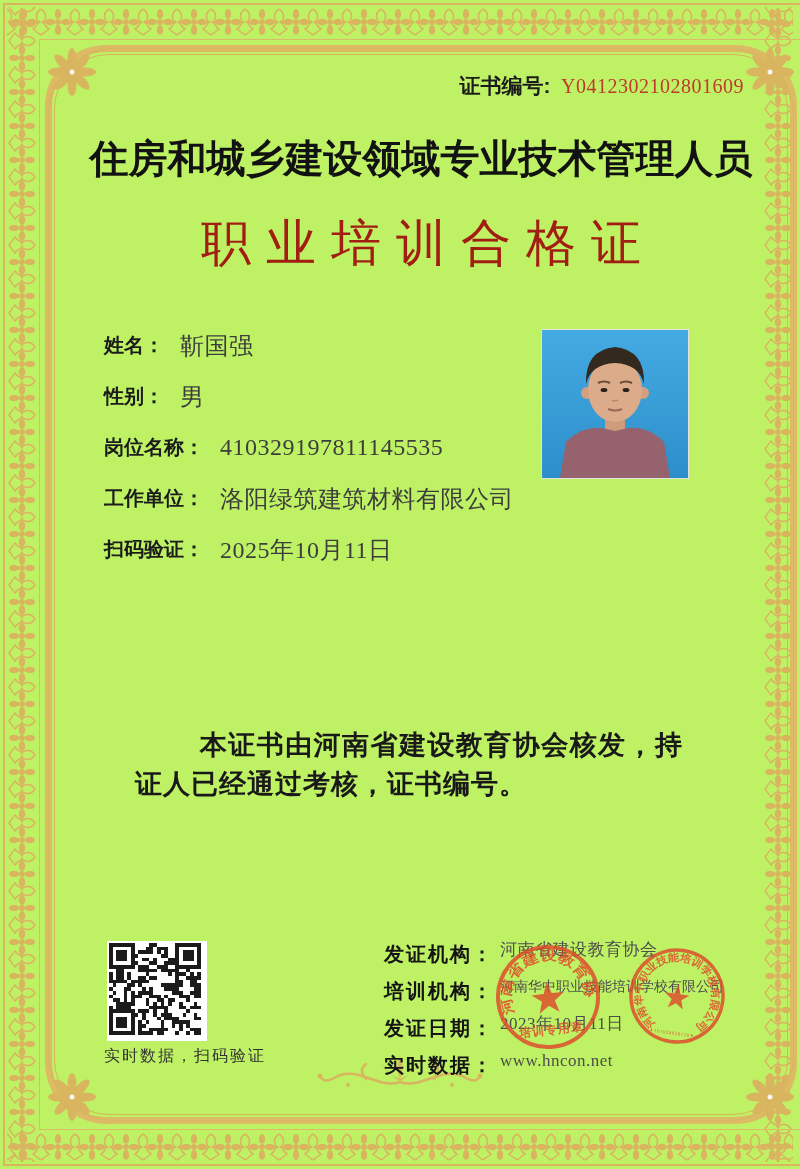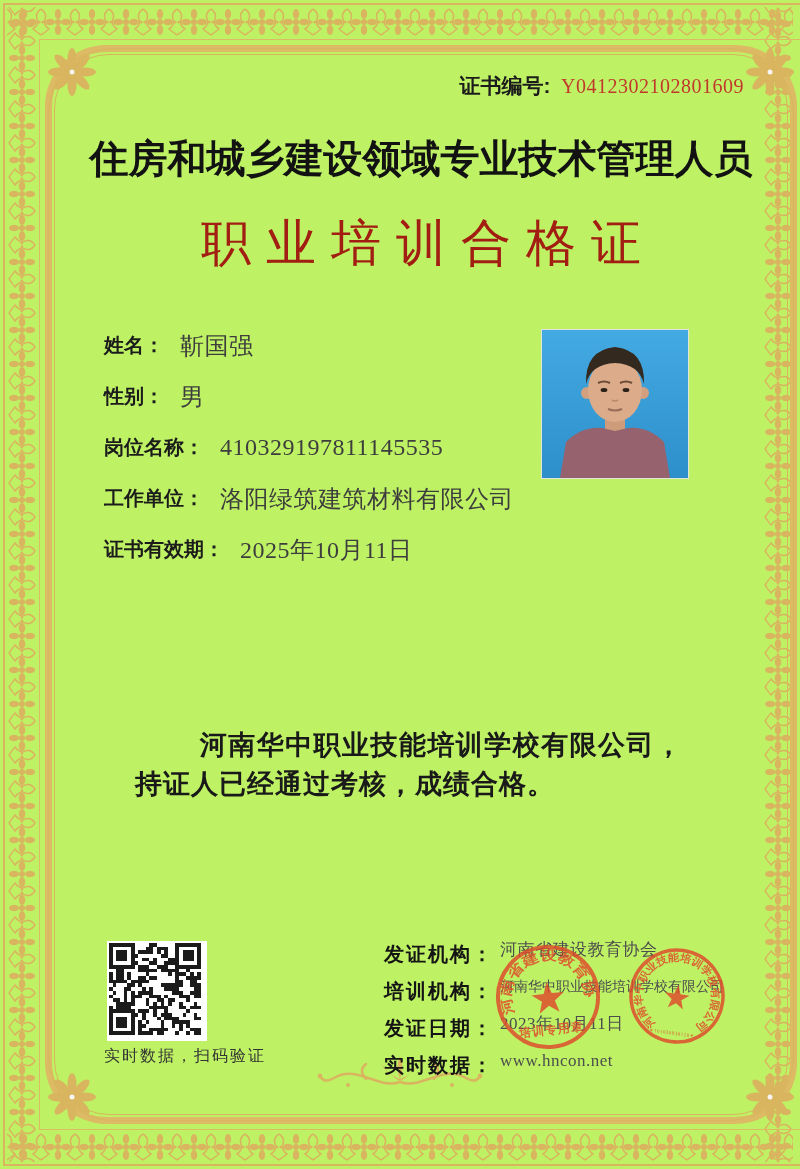--- a/index.html
+++ b/index.html
@@ -252,21 +252,21 @@
     </div>
     <div class="field-row">
       <span class="lbl">岗位名称：</span>
       <span class="val">410329197811145535</span>
     </div>
     <div class="field-row">
       <span class="lbl">工作单位：</span>
       <span class="val">洛阳绿筑建筑材料有限公司</span>
     </div>
     <div class="field-row">
-      <span class="lbl">证书有效期：</span>
+      <span class="lbl">扫码验证：</span>
       <span class="val">2025年10月11日</span>
     </div>
   </div>
 
   <svg class="photo" viewBox="0 0 146 148">
     <defs>
       <linearGradient id="photoBg" x1="0" y1="0" x2="0" y2="1">
         <stop offset="0" stop-color="#44aae2"></stop>
           <stop offset="1" stop-color="#2d8fca"></stop>
       </linearGradient>
@@ -279,21 +279,21 @@
     <ellipse cx="73" cy="60" rx="27" ry="32" fill="#dcab8a"></ellipse>
     <path d="M44,54 Q43,20 73,17 Q103,20 102,54 Q97,34 73,33 Q49,34 44,54 Z" fill="#33291f"></path>
     <path d="M56,53 Q62,50 68,53" stroke="#6b4a36" stroke-width="2" fill="none"></path>
     <path d="M78,53 Q84,50 90,53" stroke="#6b4a36" stroke-width="2" fill="none"></path>
     <ellipse cx="62" cy="60" rx="3.4" ry="2" fill="#2a211a"></ellipse>
     <ellipse cx="84" cy="60" rx="3.4" ry="2" fill="#2a211a"></ellipse>
     <path d="M70,70 Q73,72 76,70" stroke="#b98868" stroke-width="1.6" fill="none"></path>
     <path d="M66,79 Q73,82 80,79" stroke="#9a6b57" stroke-width="2" fill="none"></path>
   </svg>
 
-  <p class="statement">河南华中职业技能培训学校有限公司，持证人已经通过考核，成绩合格。</p>
+  <p class="statement">本证书由河南省建设教育协会核发，持证人已经通过考核，证书编号。</p>
 
   <div class="qr-wrap">
     <svg id="qr-svg" width="92" height="92" viewBox="0 0 25 25" shape-rendering="crispEdges">
         <rect width="25" height="25" fill="#ffffff"></rect>
         <rect x="0" y="0" width="1" height="1" fill="#1b1b1b"></rect>
         <rect x="1" y="0" width="1" height="1" fill="#1b1b1b"></rect>
         <rect x="2" y="0" width="1" height="1" fill="#1b1b1b"></rect>
         <rect x="3" y="0" width="1" height="1" fill="#1b1b1b"></rect>
         <rect x="4" y="0" width="1" height="1" fill="#1b1b1b"></rect>
         <rect x="5" y="0" width="1" height="1" fill="#1b1b1b"></rect>

